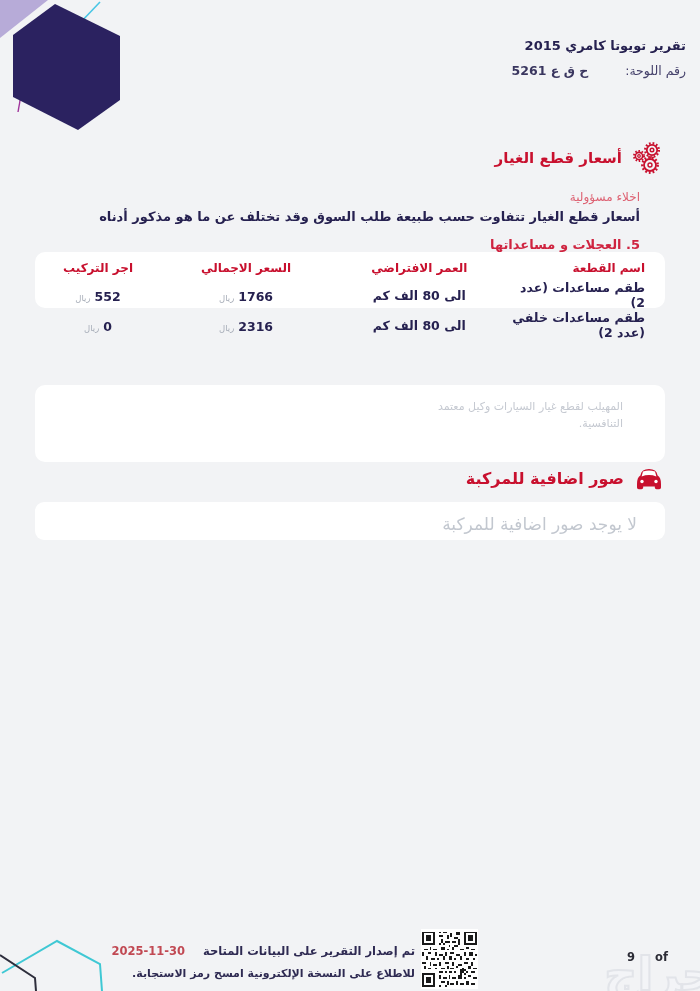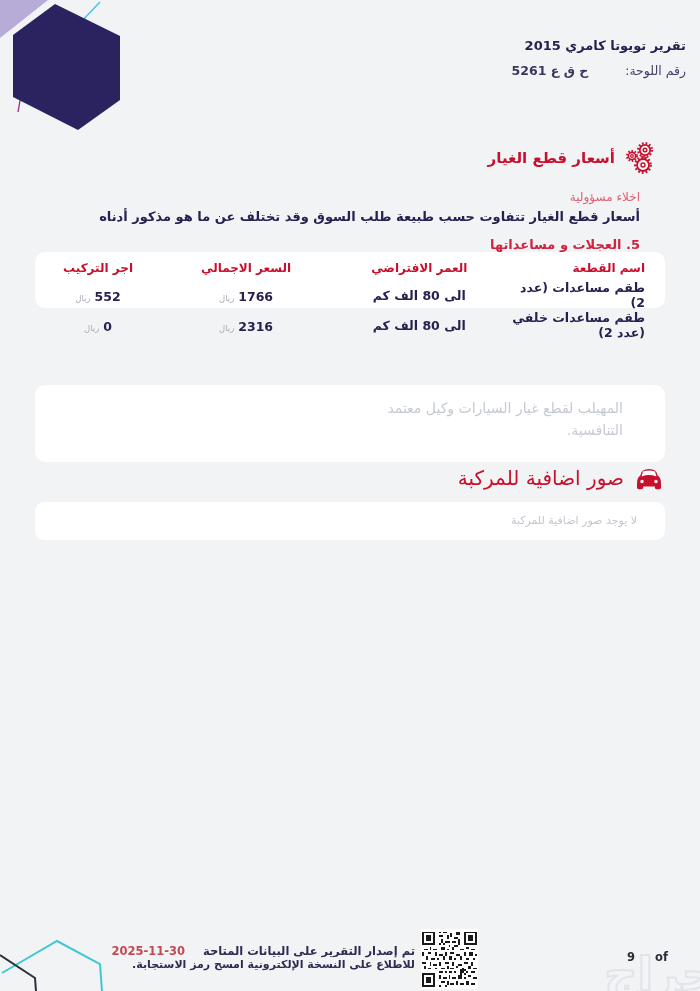--- a/index.html
+++ b/index.html
@@ -40,34 +40,34 @@
   .thead .trow{height:28px;}
   .thead span{font-size:12px;font-weight:bold;color:#c8102e;}
   .tr-data{height:26px;}
   .tr-alt{height:34px;}
   .cell-strong{font-size:12.5px;font-weight:bold;color:#262150;}
   .money{display:inline-flex;align-items:baseline;gap:4px;direction:rtl;}
   .unit{font-size:8.5px;color:#a7adb8;font-weight:normal;}
 
   
   .note-box{right:35px;top:385px;width:630px;height:77px;background:#fff;border-radius:10px;}
-  .note-text{position:absolute;top:13px;right:42px;text-align:right;font-size:14px;line-height:1.55;color:#c5c9d1;margin-left:34px;}
+  .note-text{position:absolute;top:13px;right:42px;text-align:right;font-size:11px;line-height:1.55;color:#c5c9d1;margin-left:34px;}
 
   
   .photos-head{right:35px;top:465px;}
-  .photos-title{font-size:20px;font-weight:normal;color:#c8102e;}
+  .photos-title{font-size:16px;font-weight:bold;color:#c8102e;}
   .empty-box{right:35px;top:502px;width:630px;height:38px;background:#fff;border-radius:9px;}
-  .empty-text{position:absolute;top:12px;right:28px;font-size:11px;color:#c2c7cf;}
+  .empty-text{position:absolute;top:12px;right:28px;font-size:17px;color:#c2c7cf;}
 
   
   .footer-hex{left:0;top:933px;}
   .foot-text{right:285px;top:944px;text-align:right;}
   .foot-line1{display:flex;flex-direction:row;align-items:center;gap:18px;justify-content:flex-start;font-size:11.5px;font-weight:bold;color:#2e2a52;}
   .foot-date{direction:ltr;color:#c14953;font-weight:bold;font-size:11.5px;}
-  .foot-line2{font-size:11px;font-weight:bold;color:#2e2a52;}
+  .foot-line2{margin-top:9px;font-size:11px;font-weight:bold;color:#2e2a52;}
   .qr{left:421px;top:929px;width:55px;height:58px;background:#fff;padding:1px;}
   .page-ind{left:627px;top:950px;direction:ltr;display:flex;gap:20px;font-size:11.5px;font-weight:bold;color:#2b2b35;}
   .haraj{left:575px;top:947px;width:140px;font-size:46px;font-weight:bold;color:#f3f4f7;
          -webkit-text-stroke:2px #e2e4e9;text-shadow:0 1px 0 #ffffff;direction:rtl;}
 </style>
 </head>
 <body>
 
 <div class="abs logo-wrap">
   <svg class="logo-svg" width="185" height="140" viewBox="0 0 185 140">
@@ -79,21 +79,21 @@
 </div>
 
 <div class="abs head-right">
   <div class="report-title">تقرير تويوتا كامري 2015</div>
   <div class="plate-line">
     <span>رقم اللوحة:</span>
     <span class="plate-value">ح ق ع 5261</span>
   </div>
 </div>
 
-<div class="abs sec-head" style="right:42px;top:140px;">
+<div class="abs sec-head" style="right:35px;top:140px;">
   <svg width="34" height="36" viewBox="0 0 34 36">
     <g fill="none" stroke="#c8102e">
       <circle cx="21" cy="10" r="5.2" stroke-width="1.8"></circle>
       <circle cx="21" cy="10" r="6.8" stroke-width="2.4" stroke-dasharray="1.7 1.9"></circle>
       <circle cx="21" cy="10" r="1.8" stroke-width="1.4"></circle>
       <circle cx="8" cy="16" r="3.6" stroke-width="1.6"></circle>
       <circle cx="8" cy="16" r="5" stroke-width="2" stroke-dasharray="1.5 1.7"></circle>
       <circle cx="8" cy="16" r="1.3" stroke-width="1.2"></circle>
       <circle cx="19" cy="25" r="6" stroke-width="1.8"></circle>
       <circle cx="19" cy="25" r="7.7" stroke-width="2.4" stroke-dasharray="1.8 2"></circle>

